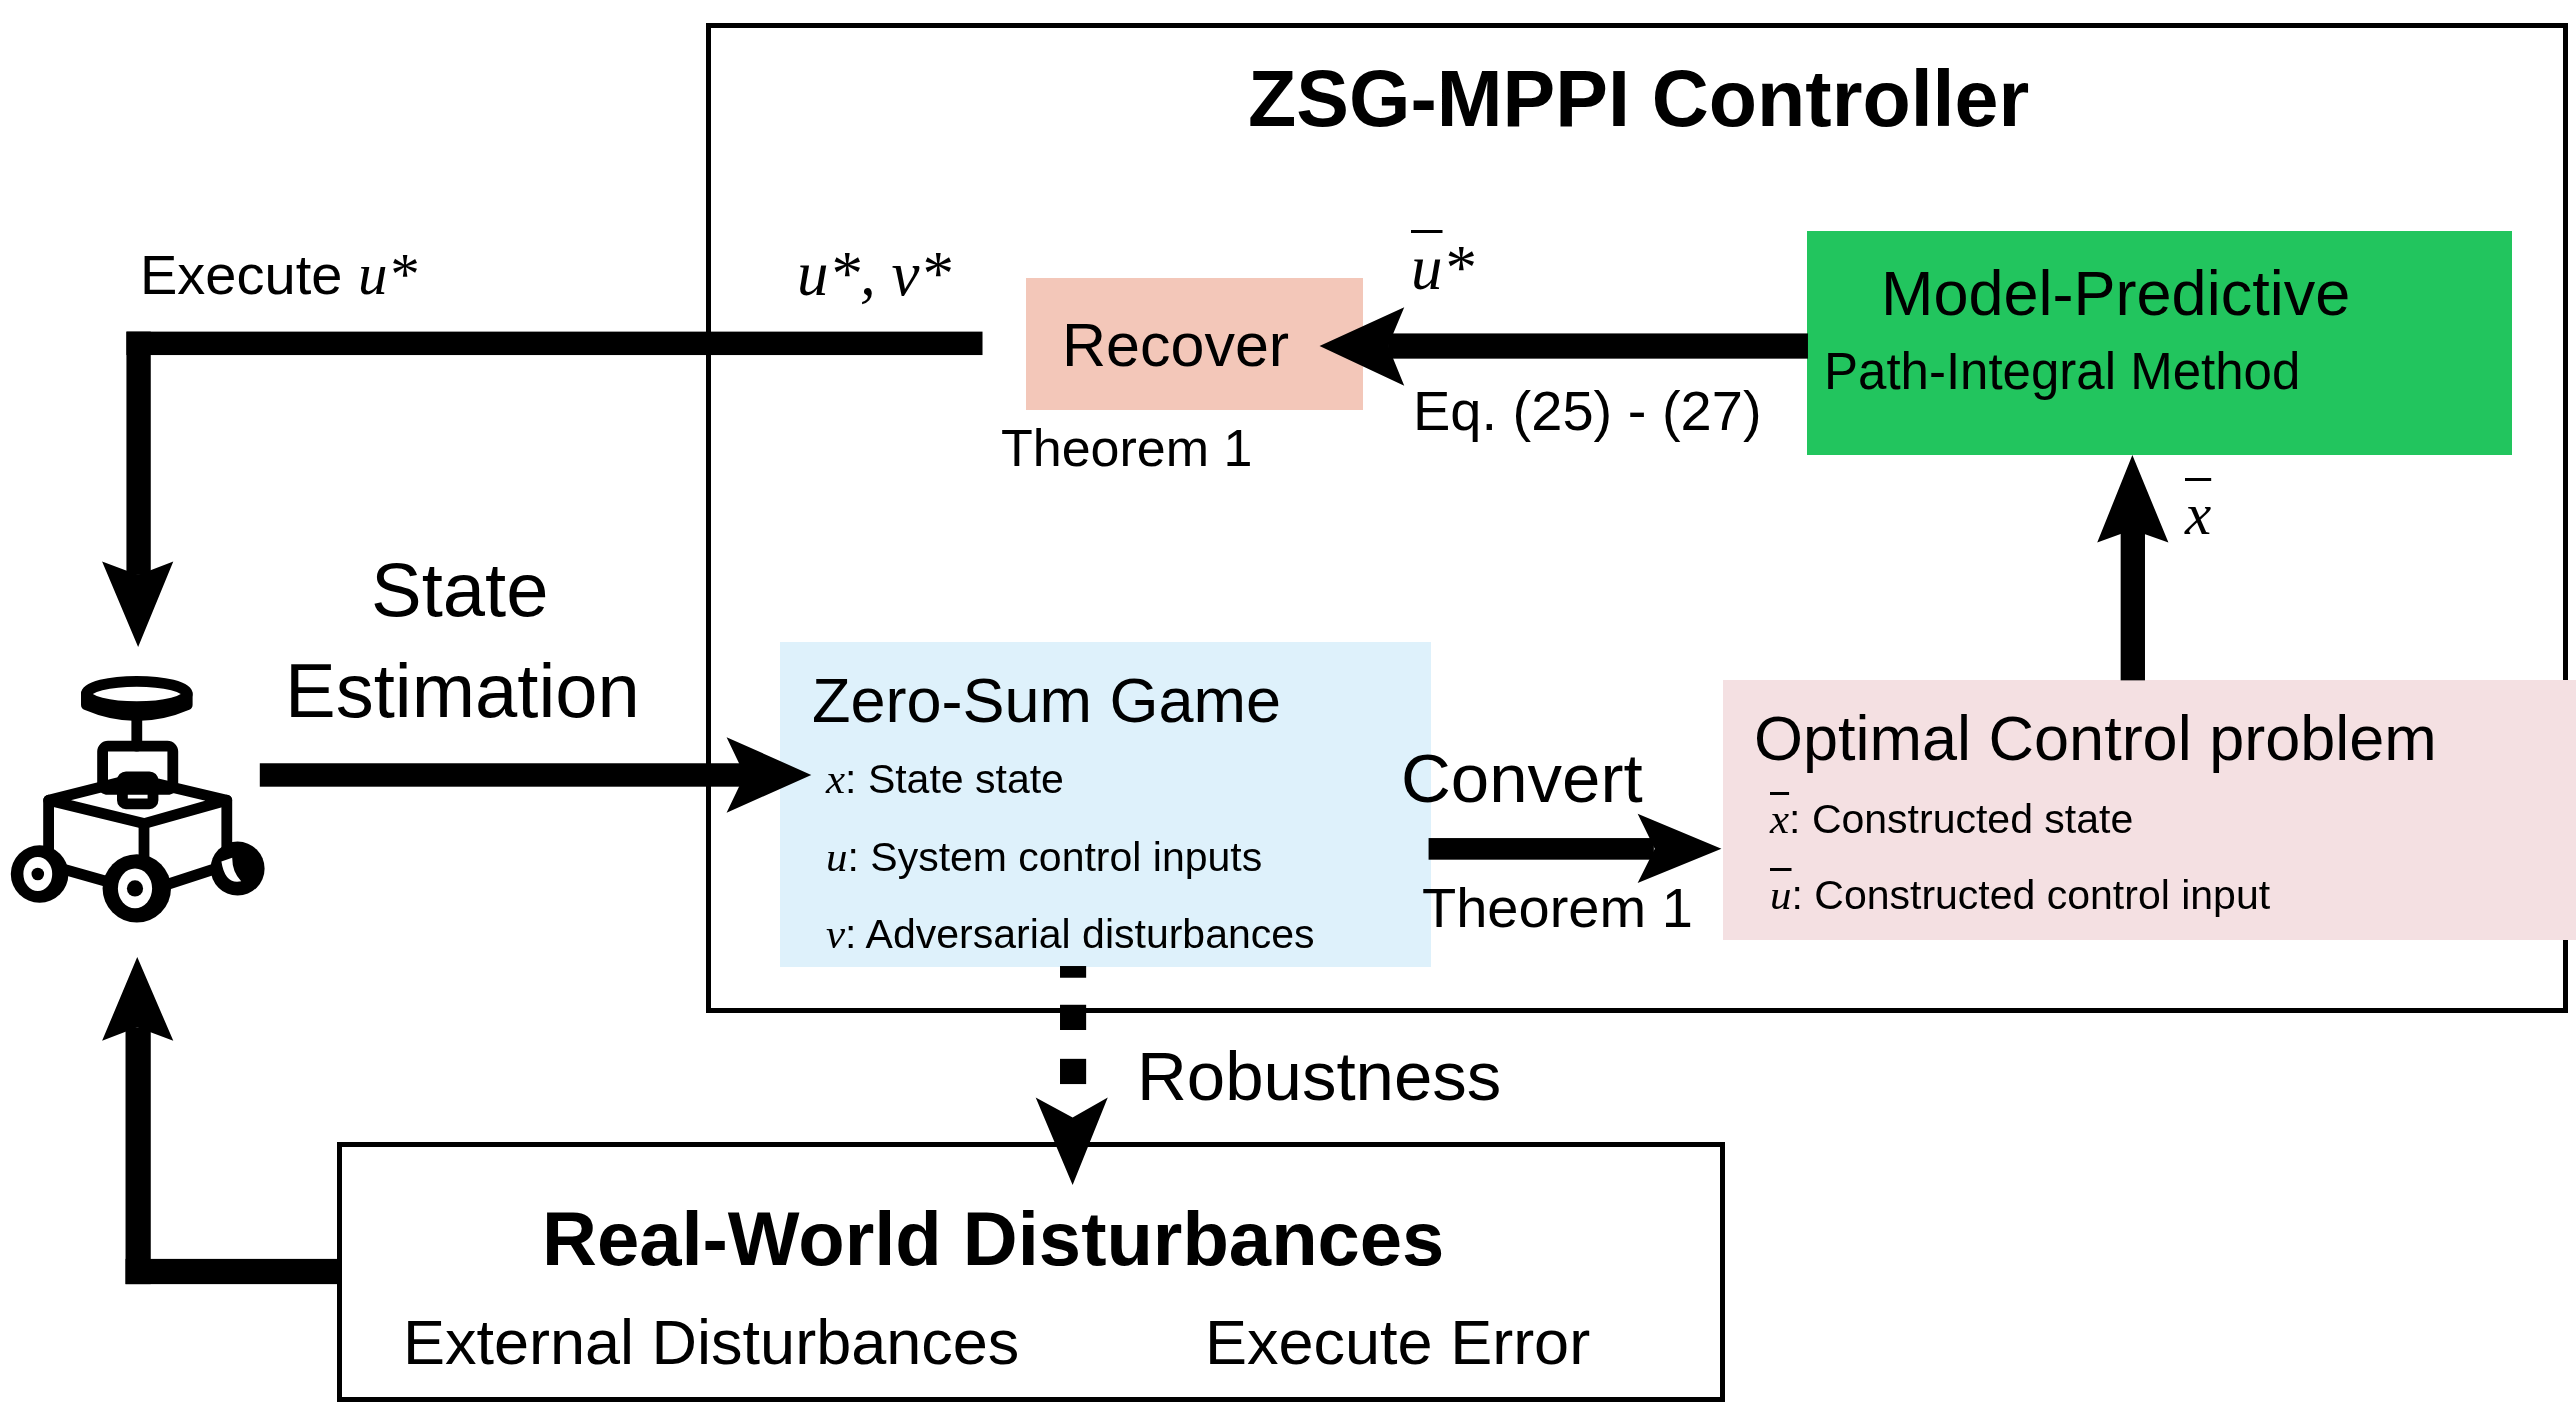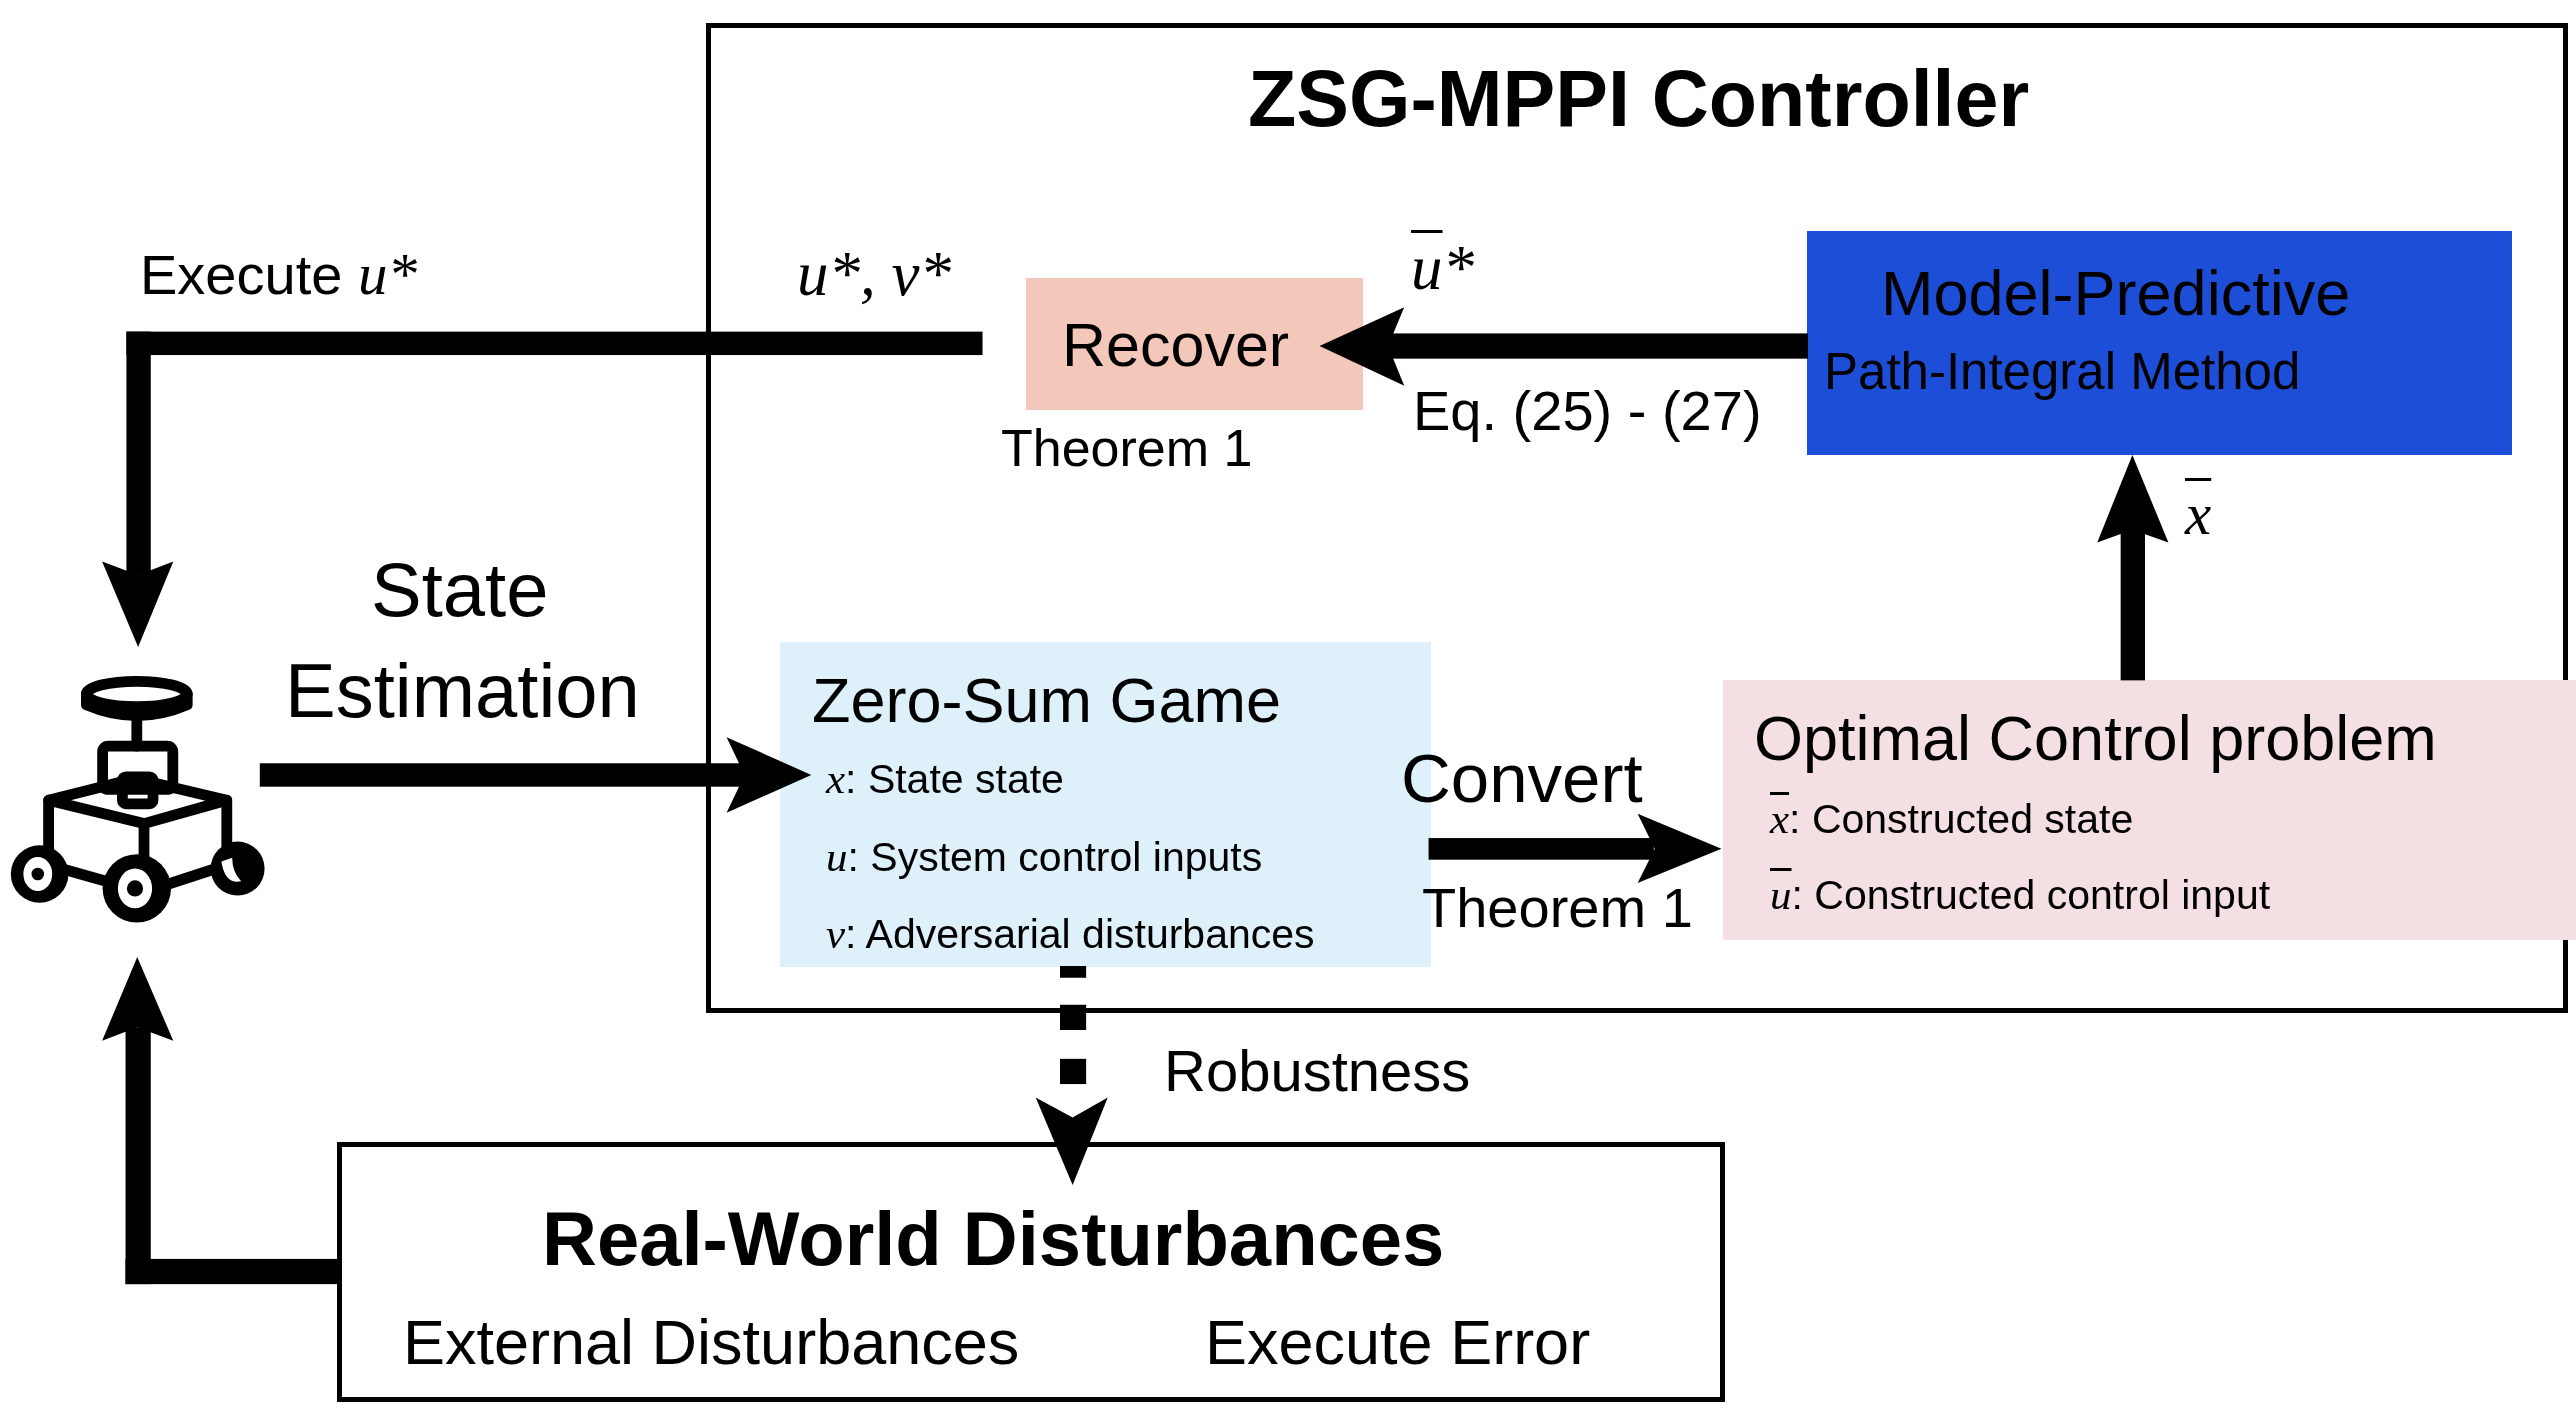--- a/index.html
+++ b/index.html
@@ -19,21 +19,21 @@
 
 <div class="box" style="left:706px; top:23.4px; width:1862px; height:990px; border:5.4px solid #000;"></div>
 
 <div class="txt" style="left:1248px; top:59px; font-size:79px; font-weight:bold;">ZSG-MPPI Controller</div>
 
 <div class="box" style="left:982px; top:278px; width:337px; height:132px; background:#F3C7B9;margin-left:44px;">
   <div class="txt" style="left:36px; top:37px; font-size:61px;">Recover</div>
 </div>
 <div class="txt" style="left:1001px; top:422px; font-size:52px;">Theorem 1</div>
 
-<div class="box" style="left:1807px; top:231px; width:705px; height:224px; background:#1d4ed8;">
+<div class="box" style="left:1807px; top:231px; width:705px; height:224px; background:#22c55e;">
   <div class="txt" style="left:74px; top:31px; font-size:63px;">Model-Predictive</div>
   <div class="txt" style="left:17px; top:115px; font-size:51px;">Path-Integral Method</div>
 </div>
 
 <div class="txt" style="left:140px; top:245px; font-size:56px;">
   <span>Execute </span><span class="math" style="font-size:59px;">u*</span>
 </div>
 <div class="txt math" style="left:797px; top:243px; font-size:63px;">u*, v*</div>
 <div class="txt" style="left:1411px; top:236px; font-size:63px;">
   <span class="math bar">u</span><span class="math">*</span>
@@ -63,21 +63,21 @@
 <div class="box" style="left:1723px; top:680px; width:998px; height:260px; background:#F4E0E2;">
   <div class="txt" style="left:31px; top:27px; font-size:63px;">Optimal Control problem</div>
   <div class="var-row" style="left:47px; top:117px;">
     <span class="sym bar">x</span><span>: Constructed state</span>
   </div>
   <div class="var-row" style="left:47px; top:193px;">
     <span class="sym bar">u</span><span>: Constructed control input</span>
   </div>
 </div>
 
-<div class="txt" style="left:1137px; top:1042px; font-size:58px;margin-left:27px;">Robustness</div>
+<div class="txt" style="left:1137px; top:1042px; font-size:69px;">Robustness</div>
 
 <div class="box" style="left:337px; top:1142px; width:1388px; height:260px; border:5.4px solid #000; background:#fff;">
   <div class="txt" style="left:200px; top:54px; font-size:76px; font-weight:bold;">Real-World Disturbances</div>
   <div class="txt" style="left:61px; top:164px; font-size:63px;">External Disturbances</div>
   <div class="txt" style="left:863px; top:164px; font-size:63px;">Execute Error</div>
 </div>
 
 <svg class="overlay" viewBox="0 0 2858 1578">
 
   <g>

